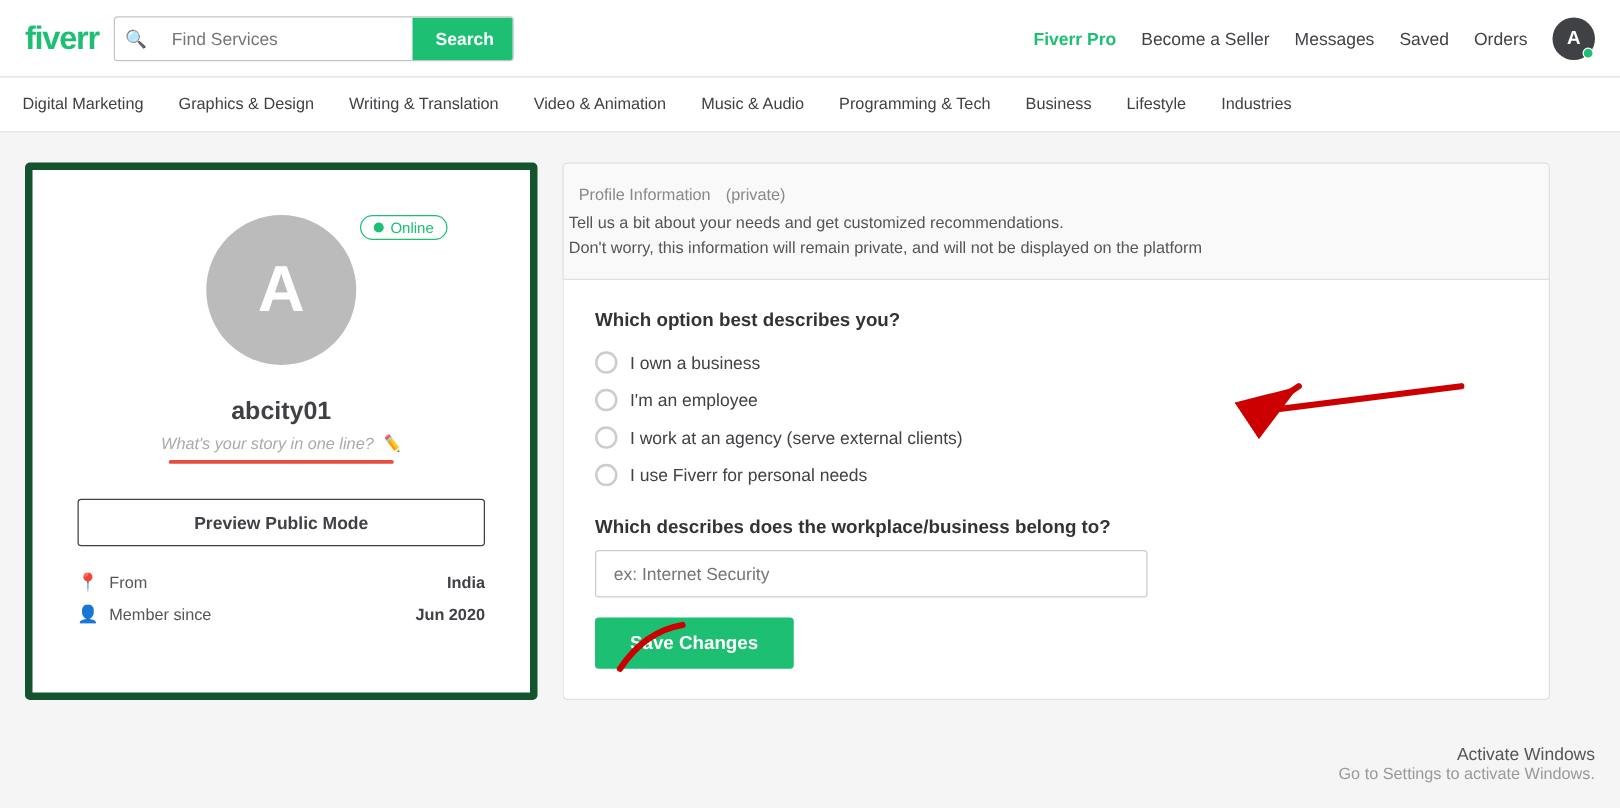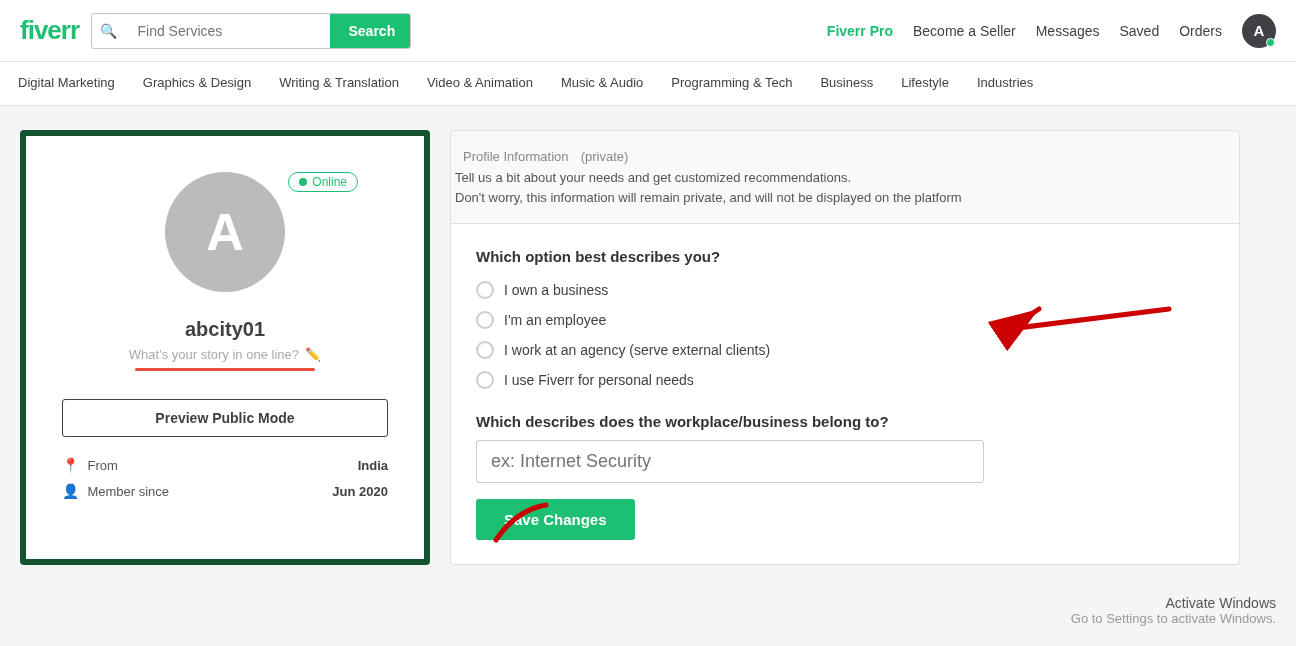--- a/index.html
+++ b/index.html
@@ -24,21 +24,21 @@
     
     .main { display: flex; padding: 24px 20px; gap: 20px; max-width: 1260px; }
 
     
     .left-panel { background: #fff; border: 6px solid #14532d; border-radius: 4px; width: 410px; min-width: 410px; padding: 36px; flex-shrink: 0; }
     .avatar-section { display: flex; flex-direction: column; align-items: center; margin-bottom: 16px; position: relative; }
     .profile-avatar { width: 120px; height: 120px; background: #bbb; border-radius: 50%; display: flex; align-items: center; justify-content: center; color: #fff; font-size: 52px; font-weight: 600; margin-bottom: 10px; }
     .online-badge { background: #fff; border: 1px solid #1dbf73; color: #1dbf73; font-size: 12px; padding: 2px 10px; border-radius: 20px; display: flex; align-items: center; gap: 5px; position: absolute; top: 0; right: 30px; }
     .online-dot { width: 8px; height: 8px; background: #1dbf73; border-radius: 50%; }
     .username { font-size: 20px; font-weight: 700; color: #404145; margin-bottom: 6px; }
-    .tagline-row { display: flex; gap: 6px; margin-bottom: 6px; color: #aaa; font-size: 13px; }
+    .tagline-row { display: flex; gap: 6px; margin-bottom: 6px; color: #aaa; font-size: 13px; font-style: italic; }
     .edit-icon { color: #aaa; cursor: pointer; font-size: 13px; }
     .red-underline { width: 180px; height: 3px; background: #e74c3c; border-radius: 2px; margin-bottom: 14px; }
     .preview-btn { width: 100%; border: 1px solid #404145; background: #fff; color: #404145; padding: 10px; font-size: 14px; font-weight: 600; border-radius: 3px; cursor: pointer; margin-bottom: 20px; }
 
     .profile-meta { display: flex; flex-direction: column; gap: 10px; }
     .meta-row { display: flex; align-items: center; justify-content: space-between; font-size: 13px; }
     .meta-left { display: flex; align-items: center; gap: 8px; color: #555; }
     .meta-icon { color: #888; font-size: 14px; }
     .meta-val { font-weight: 700; color: #404145; }
 
@@ -51,21 +51,21 @@
 
     .form-box { background: #fff; border: 1px solid #e0e0e0; border-top: none; border-radius: 0 0 4px 4px; padding: 24px 20px; }
     .question-label { font-size: 15px; font-weight: 600; color: #333; margin-bottom: 16px; }
     .radio-group { display: flex; flex-direction: column; gap: 12px; margin-bottom: 24px; }
     .radio-item { display: flex; align-items: center; gap: 10px; font-size: 14px; color: #404145; cursor: pointer; }
     .radio-circle { width: 18px; height: 18px; border-radius: 50%; border: 2px solid #ccc; background: #fff; flex-shrink: 0; display: flex; align-items: center; justify-content: center; }
     .radio-circle.selected { border-color: #1dbf73; }
     .radio-inner { width: 8px; height: 8px; border-radius: 50%; background: #1dbf73; }
 
     .industry-question { font-size: 15px; font-weight: 600; color: #333; margin-bottom: 10px; }
-    .industry-input { width: 508px; border: 1px solid #ccc; border-radius: 3px; padding: 10px 14px; font-size: 18px; color: #3b82f6; outline: none; display: block; margin-bottom: 16px; }
+    .industry-input { width: 442px; border: 1px solid #ccc; border-radius: 3px; padding: 10px 14px; font-size: 14px; color: #3b82f6; outline: none; display: block; margin-bottom: 16px; }
     .save-btn { background: #1dbf73; color: #fff; border: none; padding: 12px 28px; font-size: 15px; font-weight: 600; border-radius: 3px; cursor: pointer; }
 
     
     .activate-watermark { position: fixed; bottom: 20px; right: 20px; color: #999; font-size: 13px; text-align: right; }
     .activate-watermark .aw-title { color: #555; font-size: 14px; }
 
     .search-icon { color: #aaa; padding: 0 8px; font-size: 14px; }
   </style>
 </head>
 <body>

